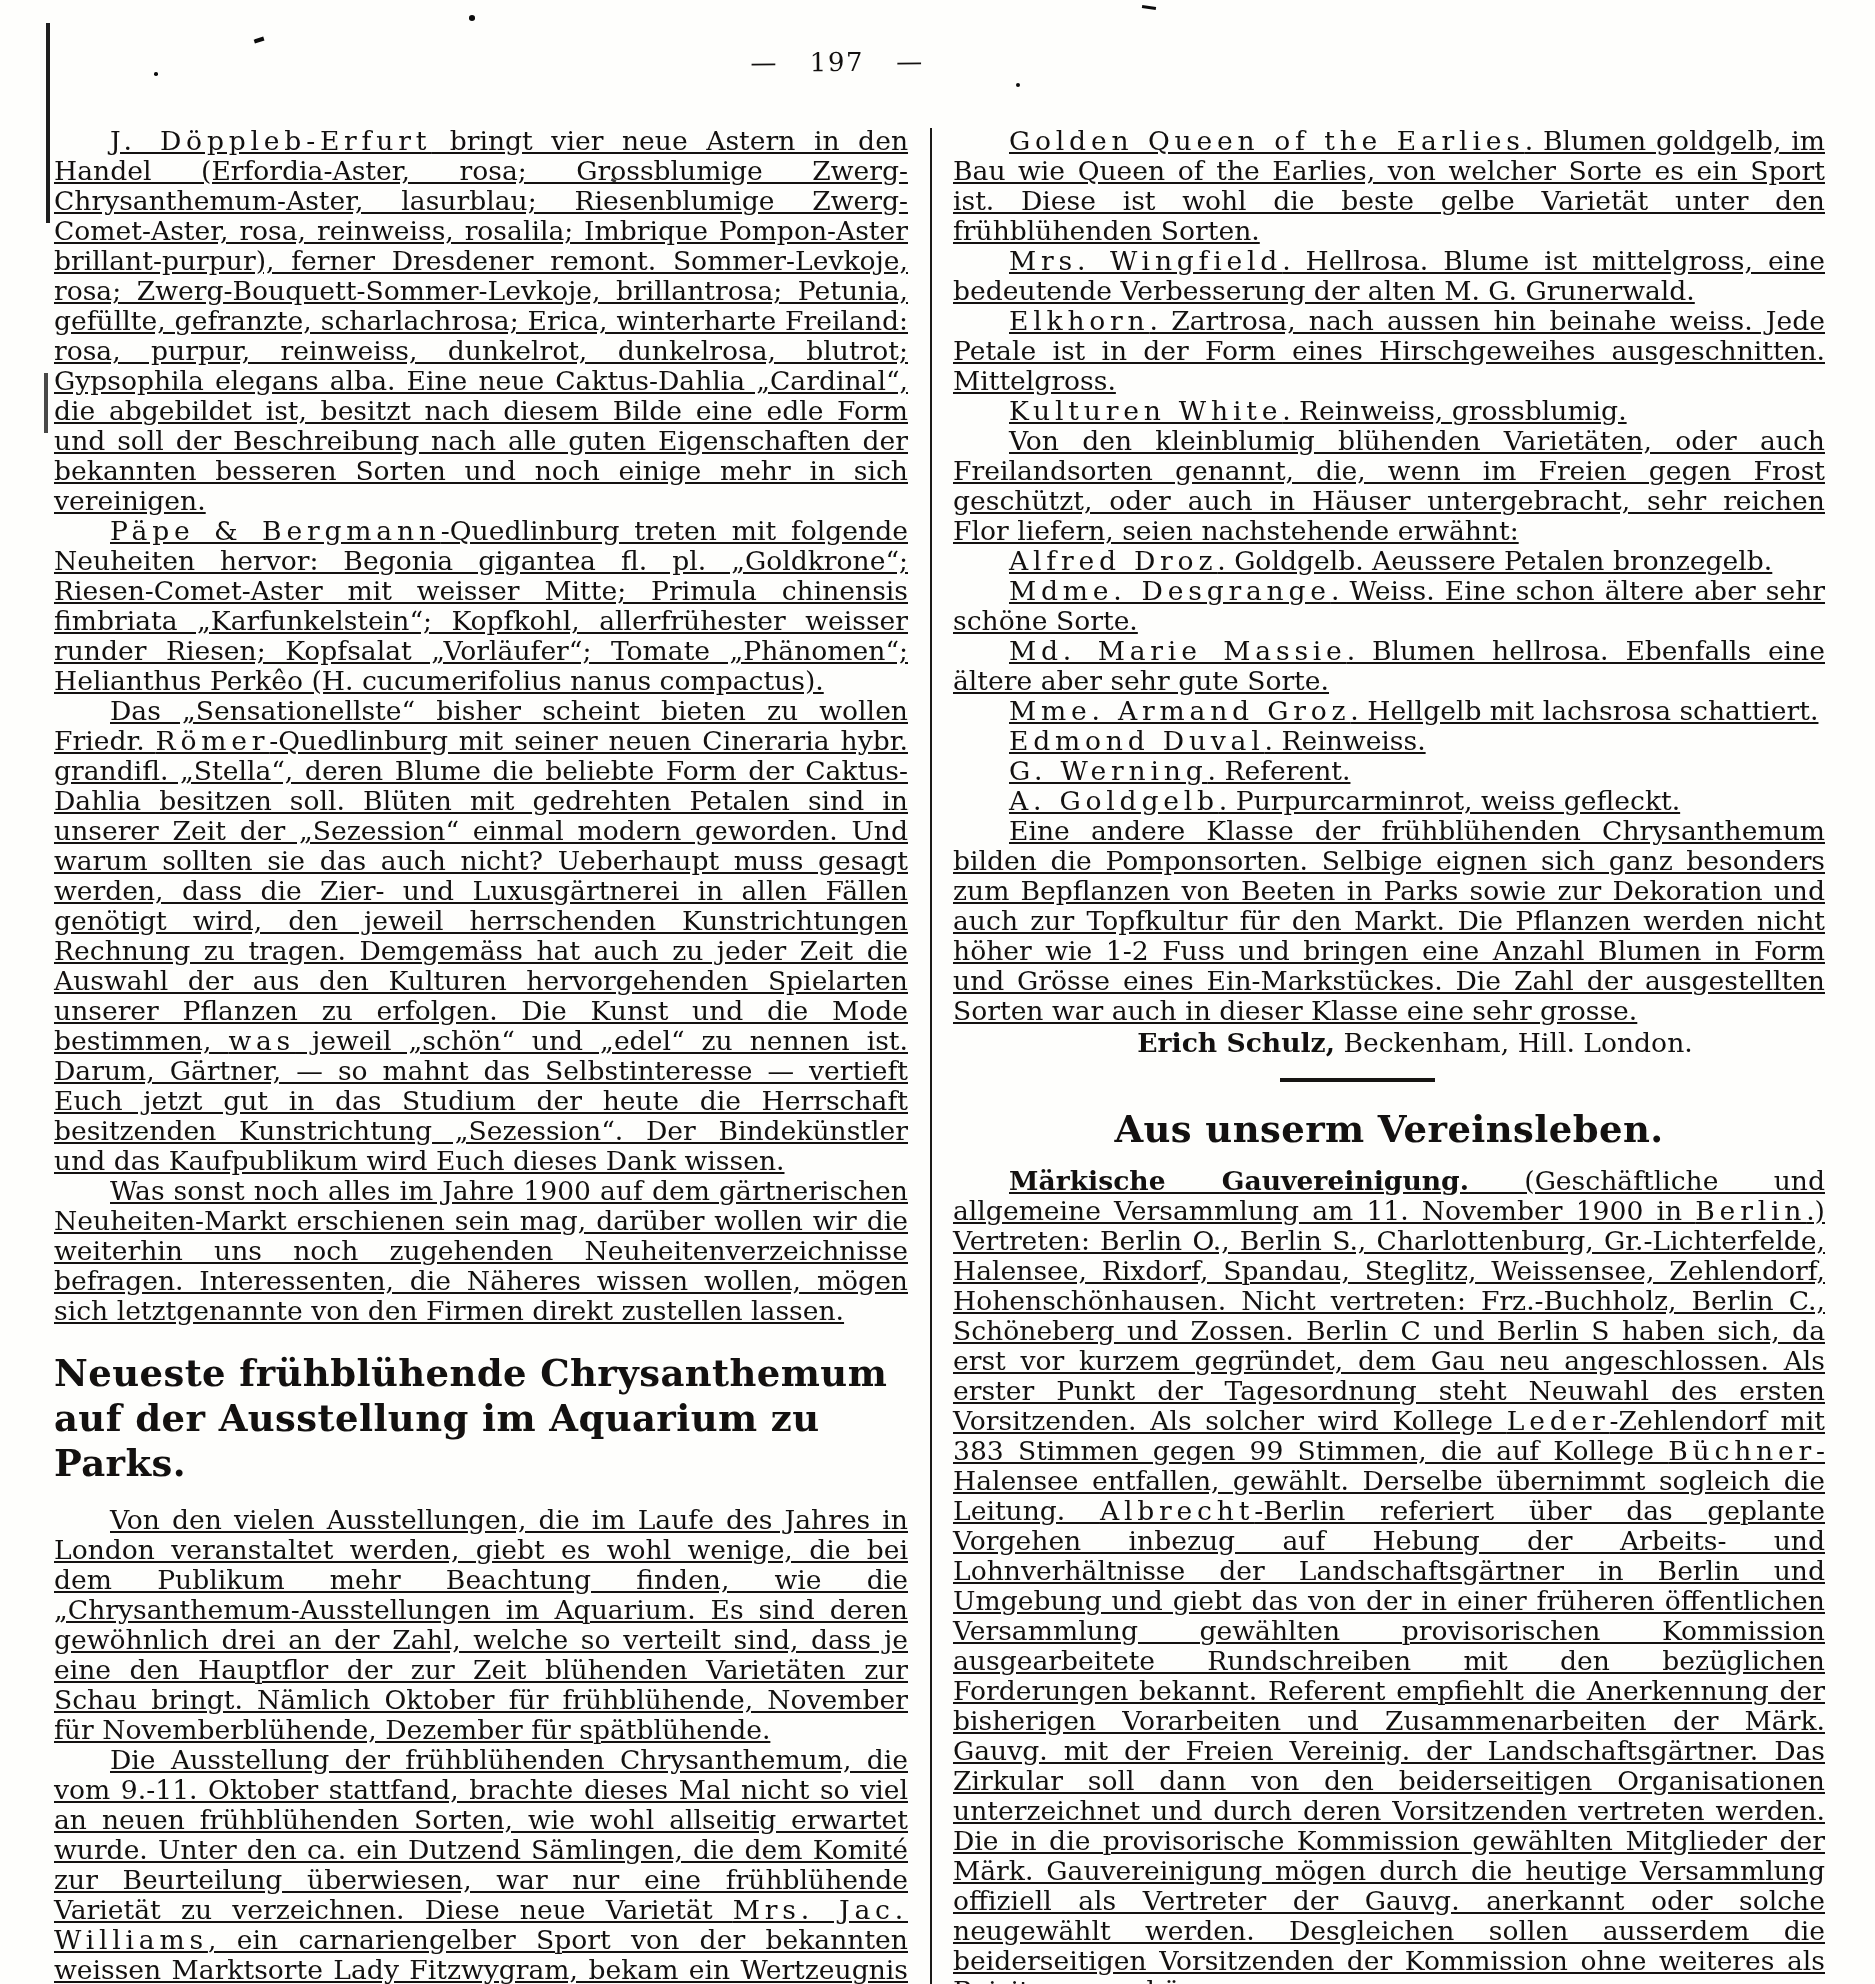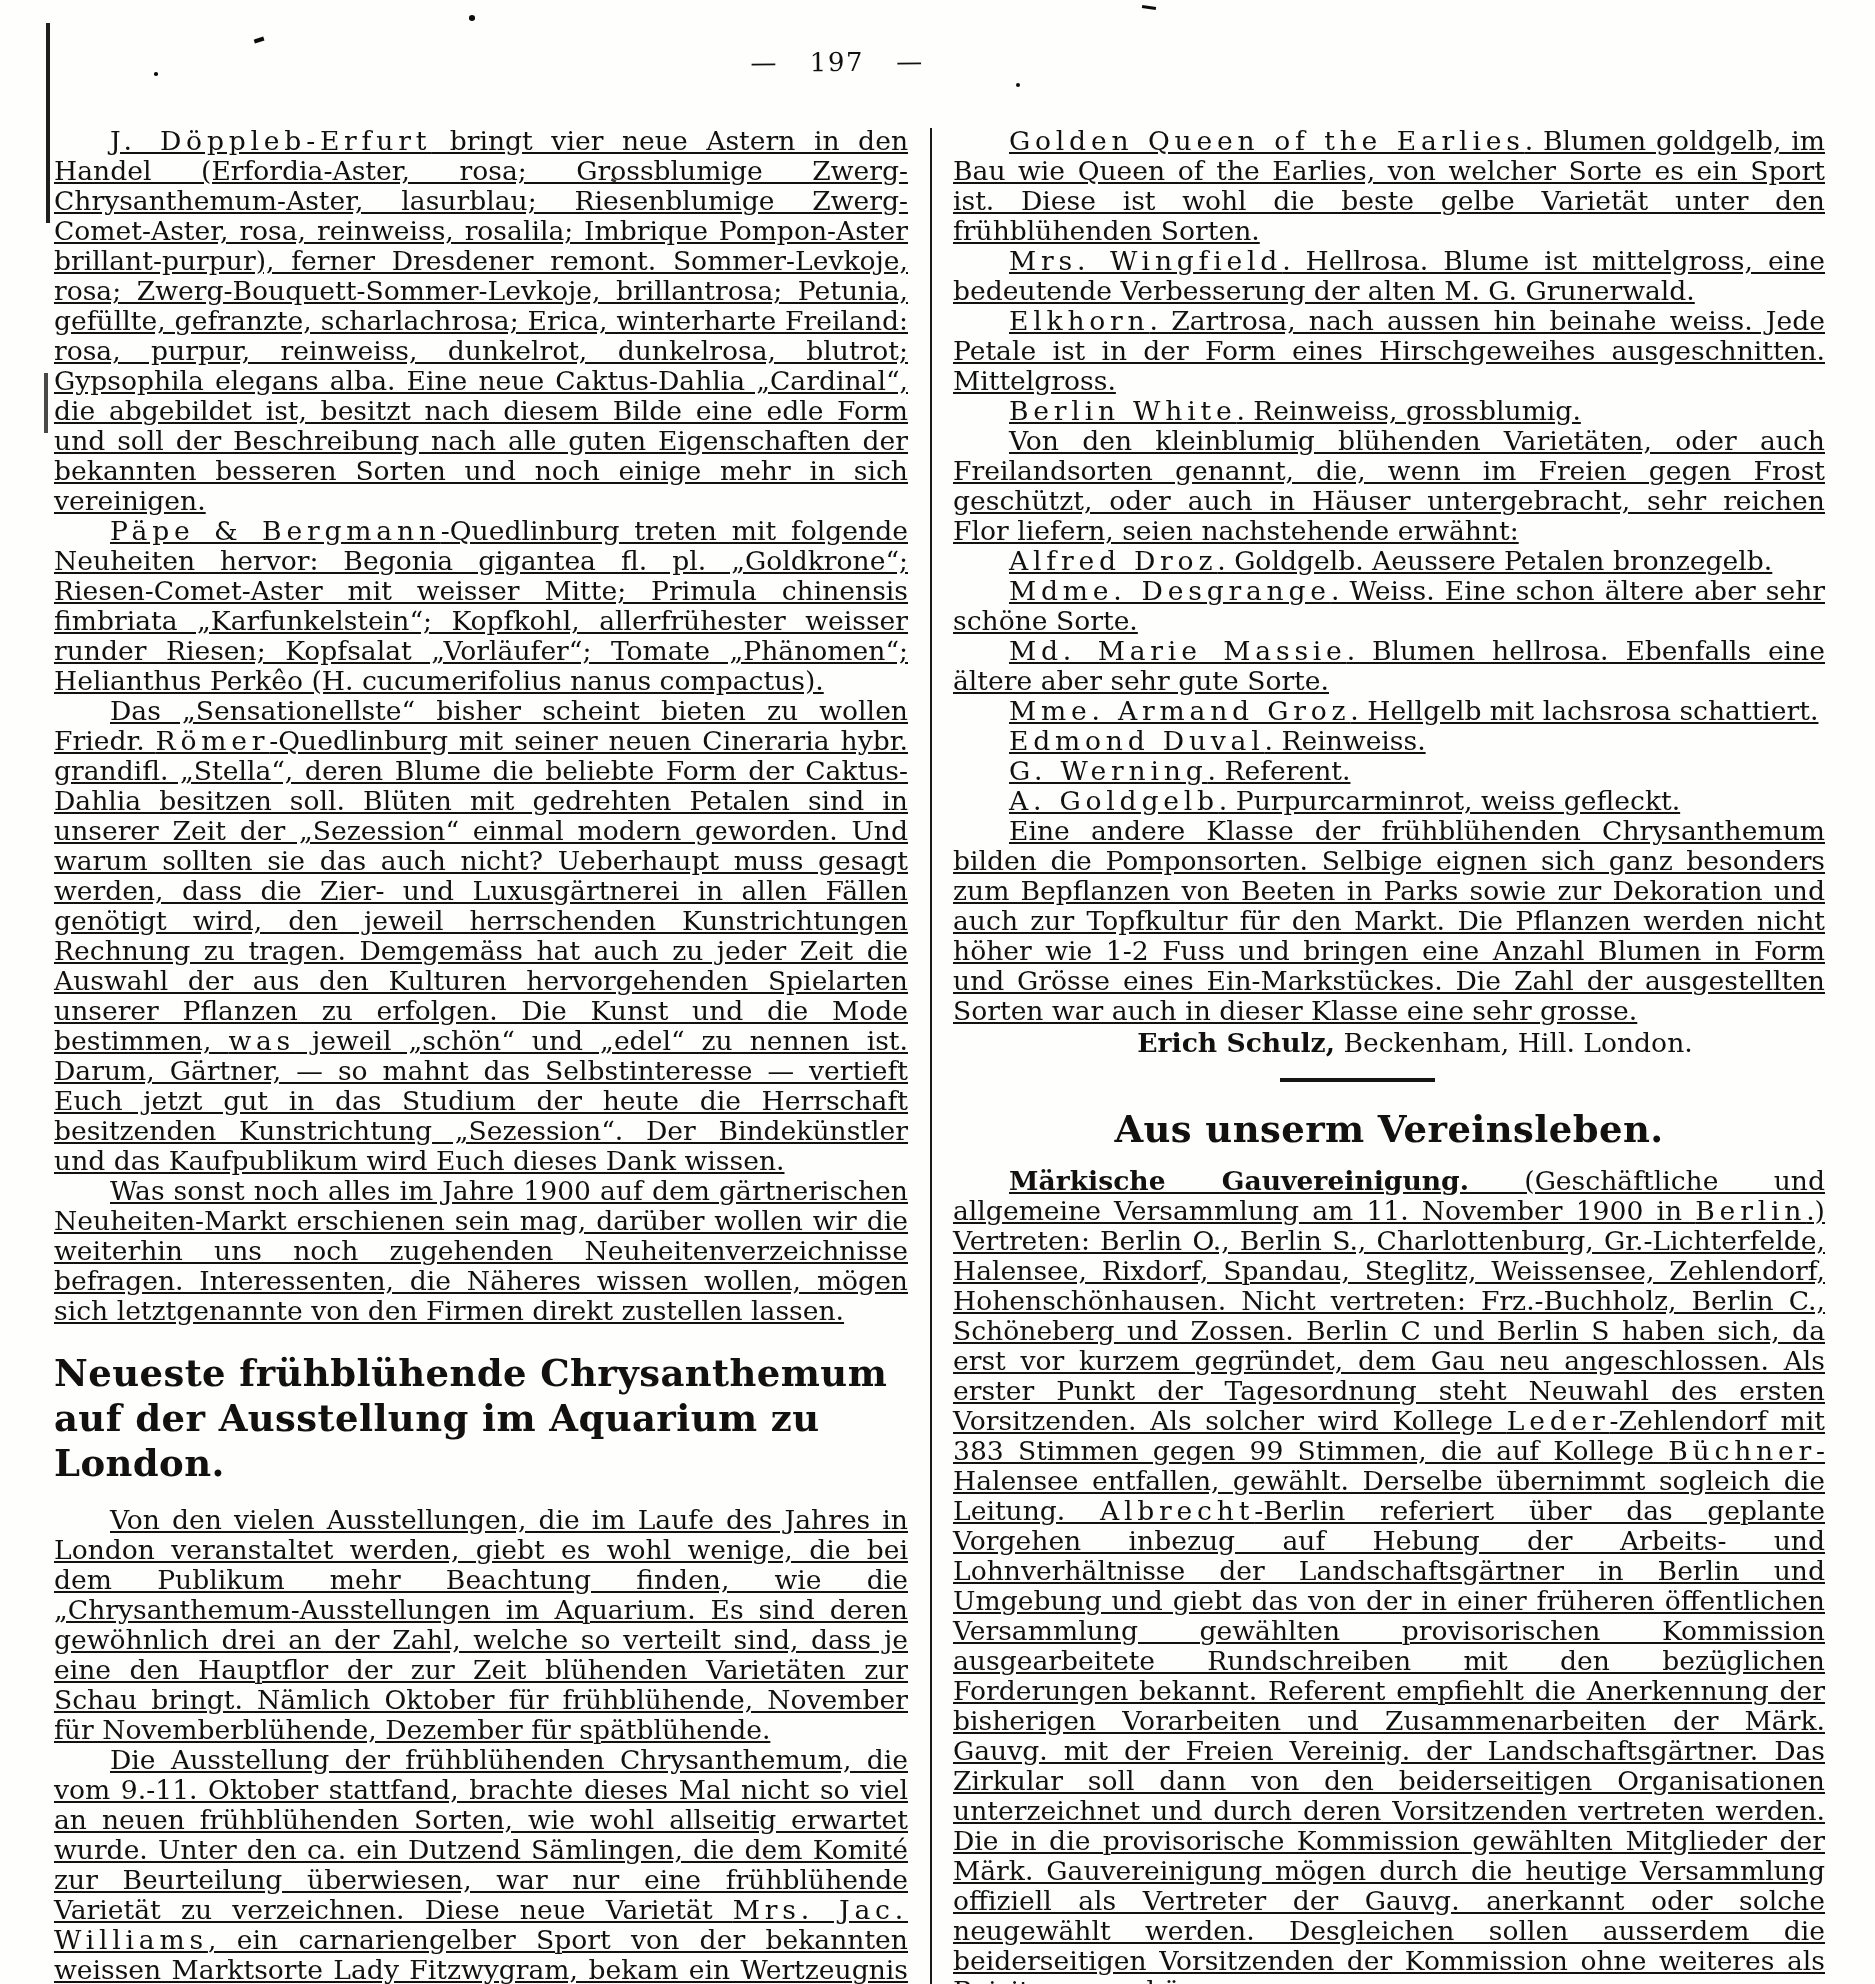--- a/index.html
+++ b/index.html
@@ -104,30 +104,30 @@
   <div class="pageno">
     <span>— 197 —</span>
   </div>
 
   <div class="content">
     <div class="col col-left">
         <p class="para"><span class="sp">J. Döppleb-Erfurt</span><span class=""> bringt vier neue Astern in den Handel (Erfordia-Aster, rosa; Grossblumige Zwerg-Chrysanthemum-Aster, lasurblau; Riesenblumige Zwerg-Comet-Aster, rosa, reinweiss, rosalila; Imbrique Pompon-Aster brillant-purpur), ferner Dresdener remont. Sommer-Levkoje, rosa; Zwerg-Bouquett-Sommer-Levkoje, brillantrosa; Petunia, gefüllte, gefranzte, scharlachrosa; Erica, winterharte Freiland: rosa, purpur, reinweiss, dunkelrot, dunkelrosa, blutrot; Gypsophila elegans alba. Eine neue Caktus-Dahlia „Cardinal“, die abgebildet ist, besitzt nach diesem Bilde eine edle Form und soll der Beschreibung nach alle guten Eigenschaften der bekannten besseren Sorten und noch einige mehr in sich vereinigen.</span></p>
         <p class="para"><span class="sp">Päpe &amp; Bergmann</span><span class="">-Quedlinburg treten mit folgende Neuheiten hervor: Begonia gigantea fl. pl. „Goldkrone“; Riesen-Comet-Aster mit weisser Mitte; Primula chinensis fimbriata „Karfunkelstein“; Kopfkohl, allerfrühester weisser runder Riesen; Kopfsalat „Vorläufer“; Tomate „Phänomen“; Helianthus Perkêo (H. cucumerifolius nanus compactus).</span></p>
         <p class="para"><span class="">Das „Sensationellste“ bisher scheint bieten zu wollen Friedr. </span><span class="sp">Römer</span><span class="">-Quedlinburg mit seiner neuen Cineraria hybr. grandifl. „Stella“, deren Blume die beliebte Form der Caktus-Dahlia besitzen soll. Blüten mit gedrehten Petalen sind in unserer Zeit der „Sezession“ einmal modern geworden. Und warum sollten sie das auch nicht? Ueberhaupt muss gesagt werden, dass die Zier- und Luxusgärtnerei in allen Fällen genötigt wird, den jeweil herrschenden Kunstrichtungen Rechnung zu tragen. Demgemäss hat auch zu jeder Zeit die Auswahl der aus den Kulturen hervorgehenden Spielarten unserer Pflanzen zu erfolgen. Die Kunst und die Mode bestimmen, </span><span class="sp">was</span><span class=""> jeweil „schön“ und „edel“ zu nennen ist. Darum, Gärtner, — so mahnt das Selbstinteresse — vertieft Euch jetzt gut in das Studium der heute die Herrschaft besitzenden Kunstrichtung „Sezession“. Der Bindekünstler und das Kaufpublikum wird Euch dieses Dank wissen.</span></p>
         <p class="para"><span class="">Was sonst noch alles im Jahre 1900 auf dem gärtnerischen Neuheiten-Markt erschienen sein mag, darüber wollen wir die weiterhin uns noch zugehenden Neuheitenverzeichnisse befragen. Interessenten, die Näheres wissen wollen, mögen sich letztgenannte von den Firmen direkt zustellen lassen.</span></p>
-        <h2 class="col-heading">Neueste frühblühende Chrysanthemum auf der Ausstellung im Aquarium zu London.</h2>
+        <h2 class="col-heading">Neueste frühblühende Chrysanthemum auf der Ausstellung im Aquarium zu Parks.</h2>
         <p class="para"><span class="">Von den vielen Ausstellungen, die im Laufe des Jahres in London veranstaltet werden, giebt es wohl wenige, die bei dem Publikum mehr Beachtung finden, wie die „Chrysanthemum-Ausstellungen im Aquarium. Es sind deren gewöhnlich drei an der Zahl, welche so verteilt sind, dass je eine den Hauptflor der zur Zeit blühenden Varietäten zur Schau bringt. Nämlich Oktober für frühblühende, November für Novemberblühende, Dezember für spätblühende.</span></p>
         <p class="para"><span class="">Die Ausstellung der frühblühenden Chrysanthemum, die vom 9.-11. Oktober stattfand, brachte dieses Mal nicht so viel an neuen frühblühenden Sorten, wie wohl allseitig erwartet wurde. Unter den ca. ein Dutzend Sämlingen, die dem Komité zur Beurteilung überwiesen, war nur eine frühblühende Varietät zu verzeichnen. Diese neue Varietät </span><span class="sp">Mrs. Jac. Williams</span><span class="">, ein carnariengelber Sport von der bekannten weissen Marktsorte Lady Fitzwygram, bekam ein Wertzeugnis als gute, grossblumige Marktsorte. Die übrigen Neuheiten, die sämtlich alle zu Schaublumen gezogen, waren keine Frühblüher, sondern Novemberblüher, die aber auch, wenn danach behandelt, im Oktober schon zum grössten Teil gut ausgebildete Blumen bringen. Erwähnenswert sind davon folgende drei Varietäten:</span></p>
       </div>
     <div class="divider"></div>
     <div class="col col-right">
         <p class="para"><span class="sp">Golden Queen of the Earlies</span><span class="">. Blumen goldgelb, im Bau wie Queen of the Earlies, von welcher Sorte es ein Sport ist. Diese ist wohl die beste gelbe Varietät unter den frühblühenden Sorten.</span></p>
         <p class="para"><span class="sp">Mrs. Wingfield</span><span class="">. Hellrosa. Blume ist mittelgross, eine bedeutende Verbesserung der alten M. G. Grunerwald.</span></p>
         <p class="para"><span class="sp">Elkhorn</span><span class="">. Zartrosa, nach aussen hin beinahe weiss. Jede Petale ist in der Form eines Hirschgeweihes ausgeschnitten. Mittelgross.</span></p>
-        <p class="para"><span class="sp">Berlin White</span><span class="">. Reinweiss, grossblumig.</span></p>
+        <p class="para"><span class="sp">Kulturen White</span><span class="">. Reinweiss, grossblumig.</span></p>
         <p class="para"><span class="">Von den kleinblumig blühenden Varietäten, oder auch Freilandsorten genannt, die, wenn im Freien gegen Frost geschützt, oder auch in Häuser untergebracht, sehr reichen Flor liefern, seien nachstehende erwähnt:</span></p>
         <p class="para"><span class="sp">Alfred Droz</span><span class="">. Goldgelb. Aeussere Petalen bronzegelb.</span></p>
         <p class="para"><span class="sp">Mdme. Desgrange</span><span class="">. Weiss. Eine schon ältere aber sehr schöne Sorte.</span></p>
         <p class="para"><span class="sp">Md. Marie Massie</span><span class="">. Blumen hellrosa. Ebenfalls eine ältere aber sehr gute Sorte.</span></p>
         <p class="para"><span class="sp">Mme. Armand Groz</span><span class="">. Hellgelb mit lachsrosa schattiert.</span></p>
         <p class="para"><span class="sp">Edmond Duval</span><span class="">. Reinweiss.</span></p>
         <p class="para"><span class="sp">G. Werning</span><span class="">. Referent.</span></p>
         <p class="para"><span class="sp">A. Goldgelb</span><span class="">. Purpurcarminrot, weiss gefleckt.</span></p>
         <p class="para"><span class="">Eine andere Klasse der frühblühenden Chrysanthemum bilden die Pomponsorten. Selbige eignen sich ganz besonders zum Bepflanzen von Beeten in Parks sowie zur Dekoration und auch zur Topfkultur für den Markt. Die Pflanzen werden nicht höher wie 1-2 Fuss und bringen eine Anzahl Blumen in Form und Grösse eines Ein-Markstückes. Die Zahl der ausgestellten Sorten war auch in dieser Klasse eine sehr grosse.</span></p>
         <p class="signature"><span class="bold">Erich Schulz,</span><span class=""> Beckenham, Hill. London.</span></p>

